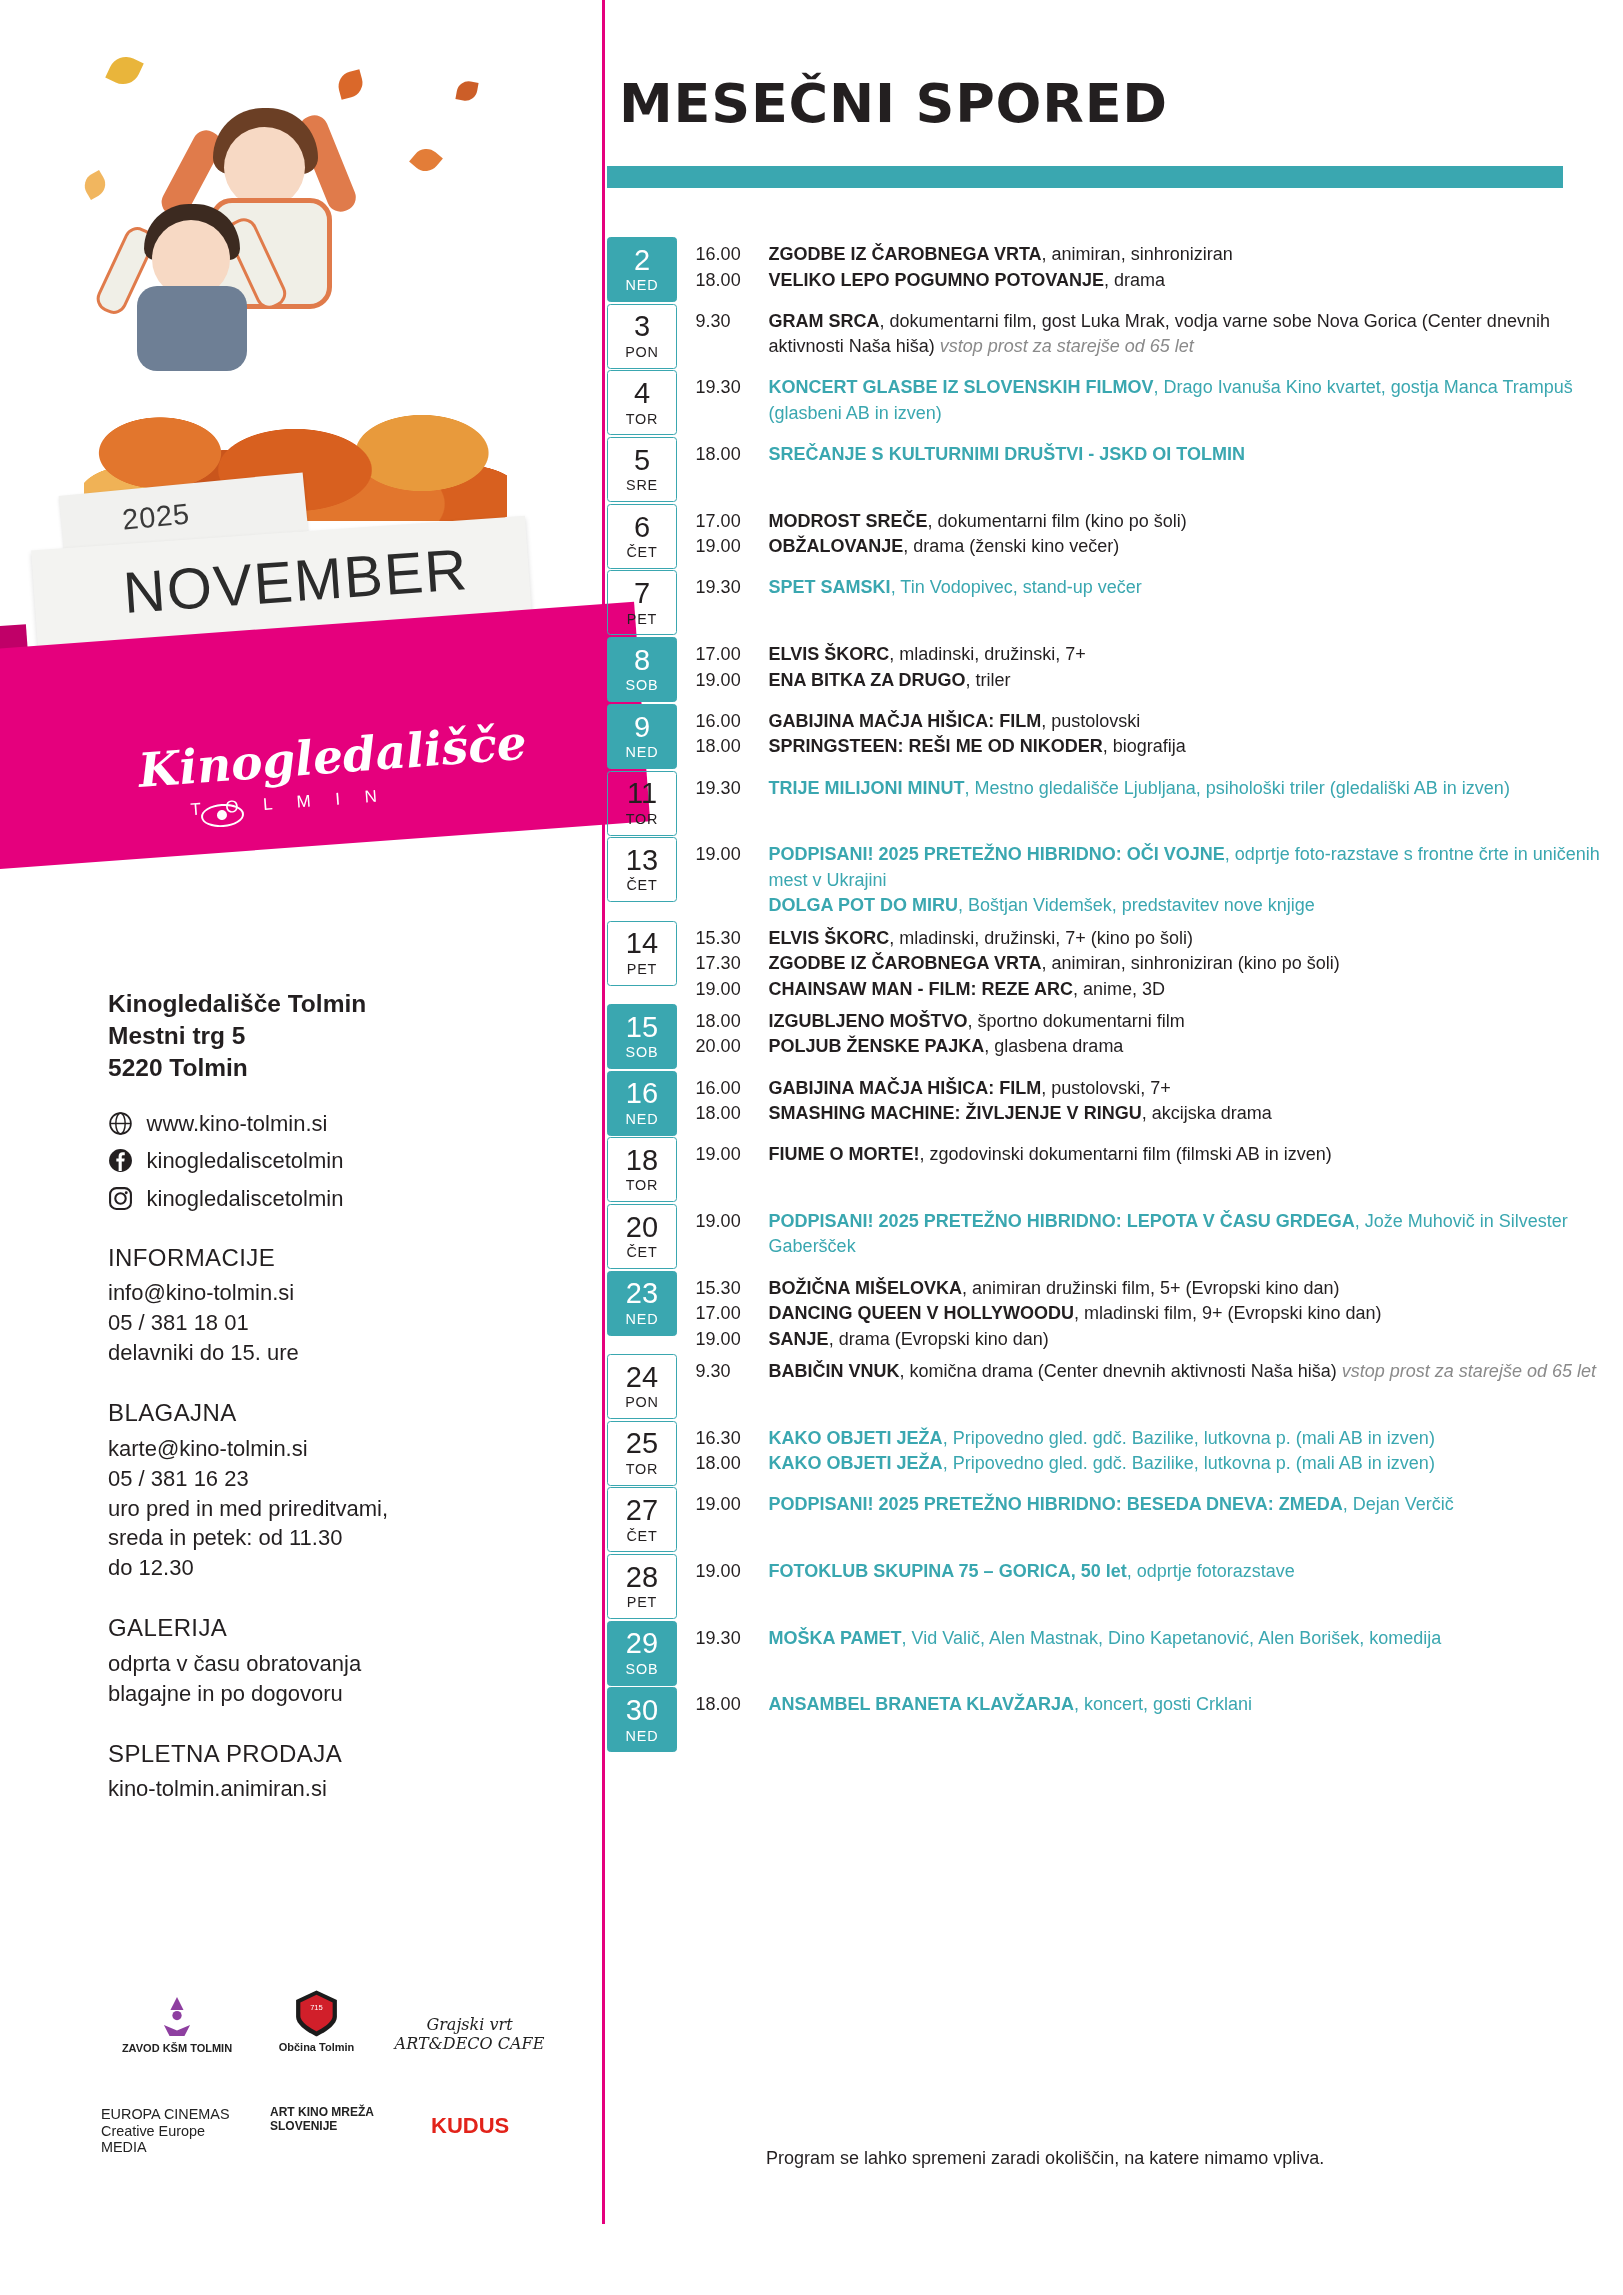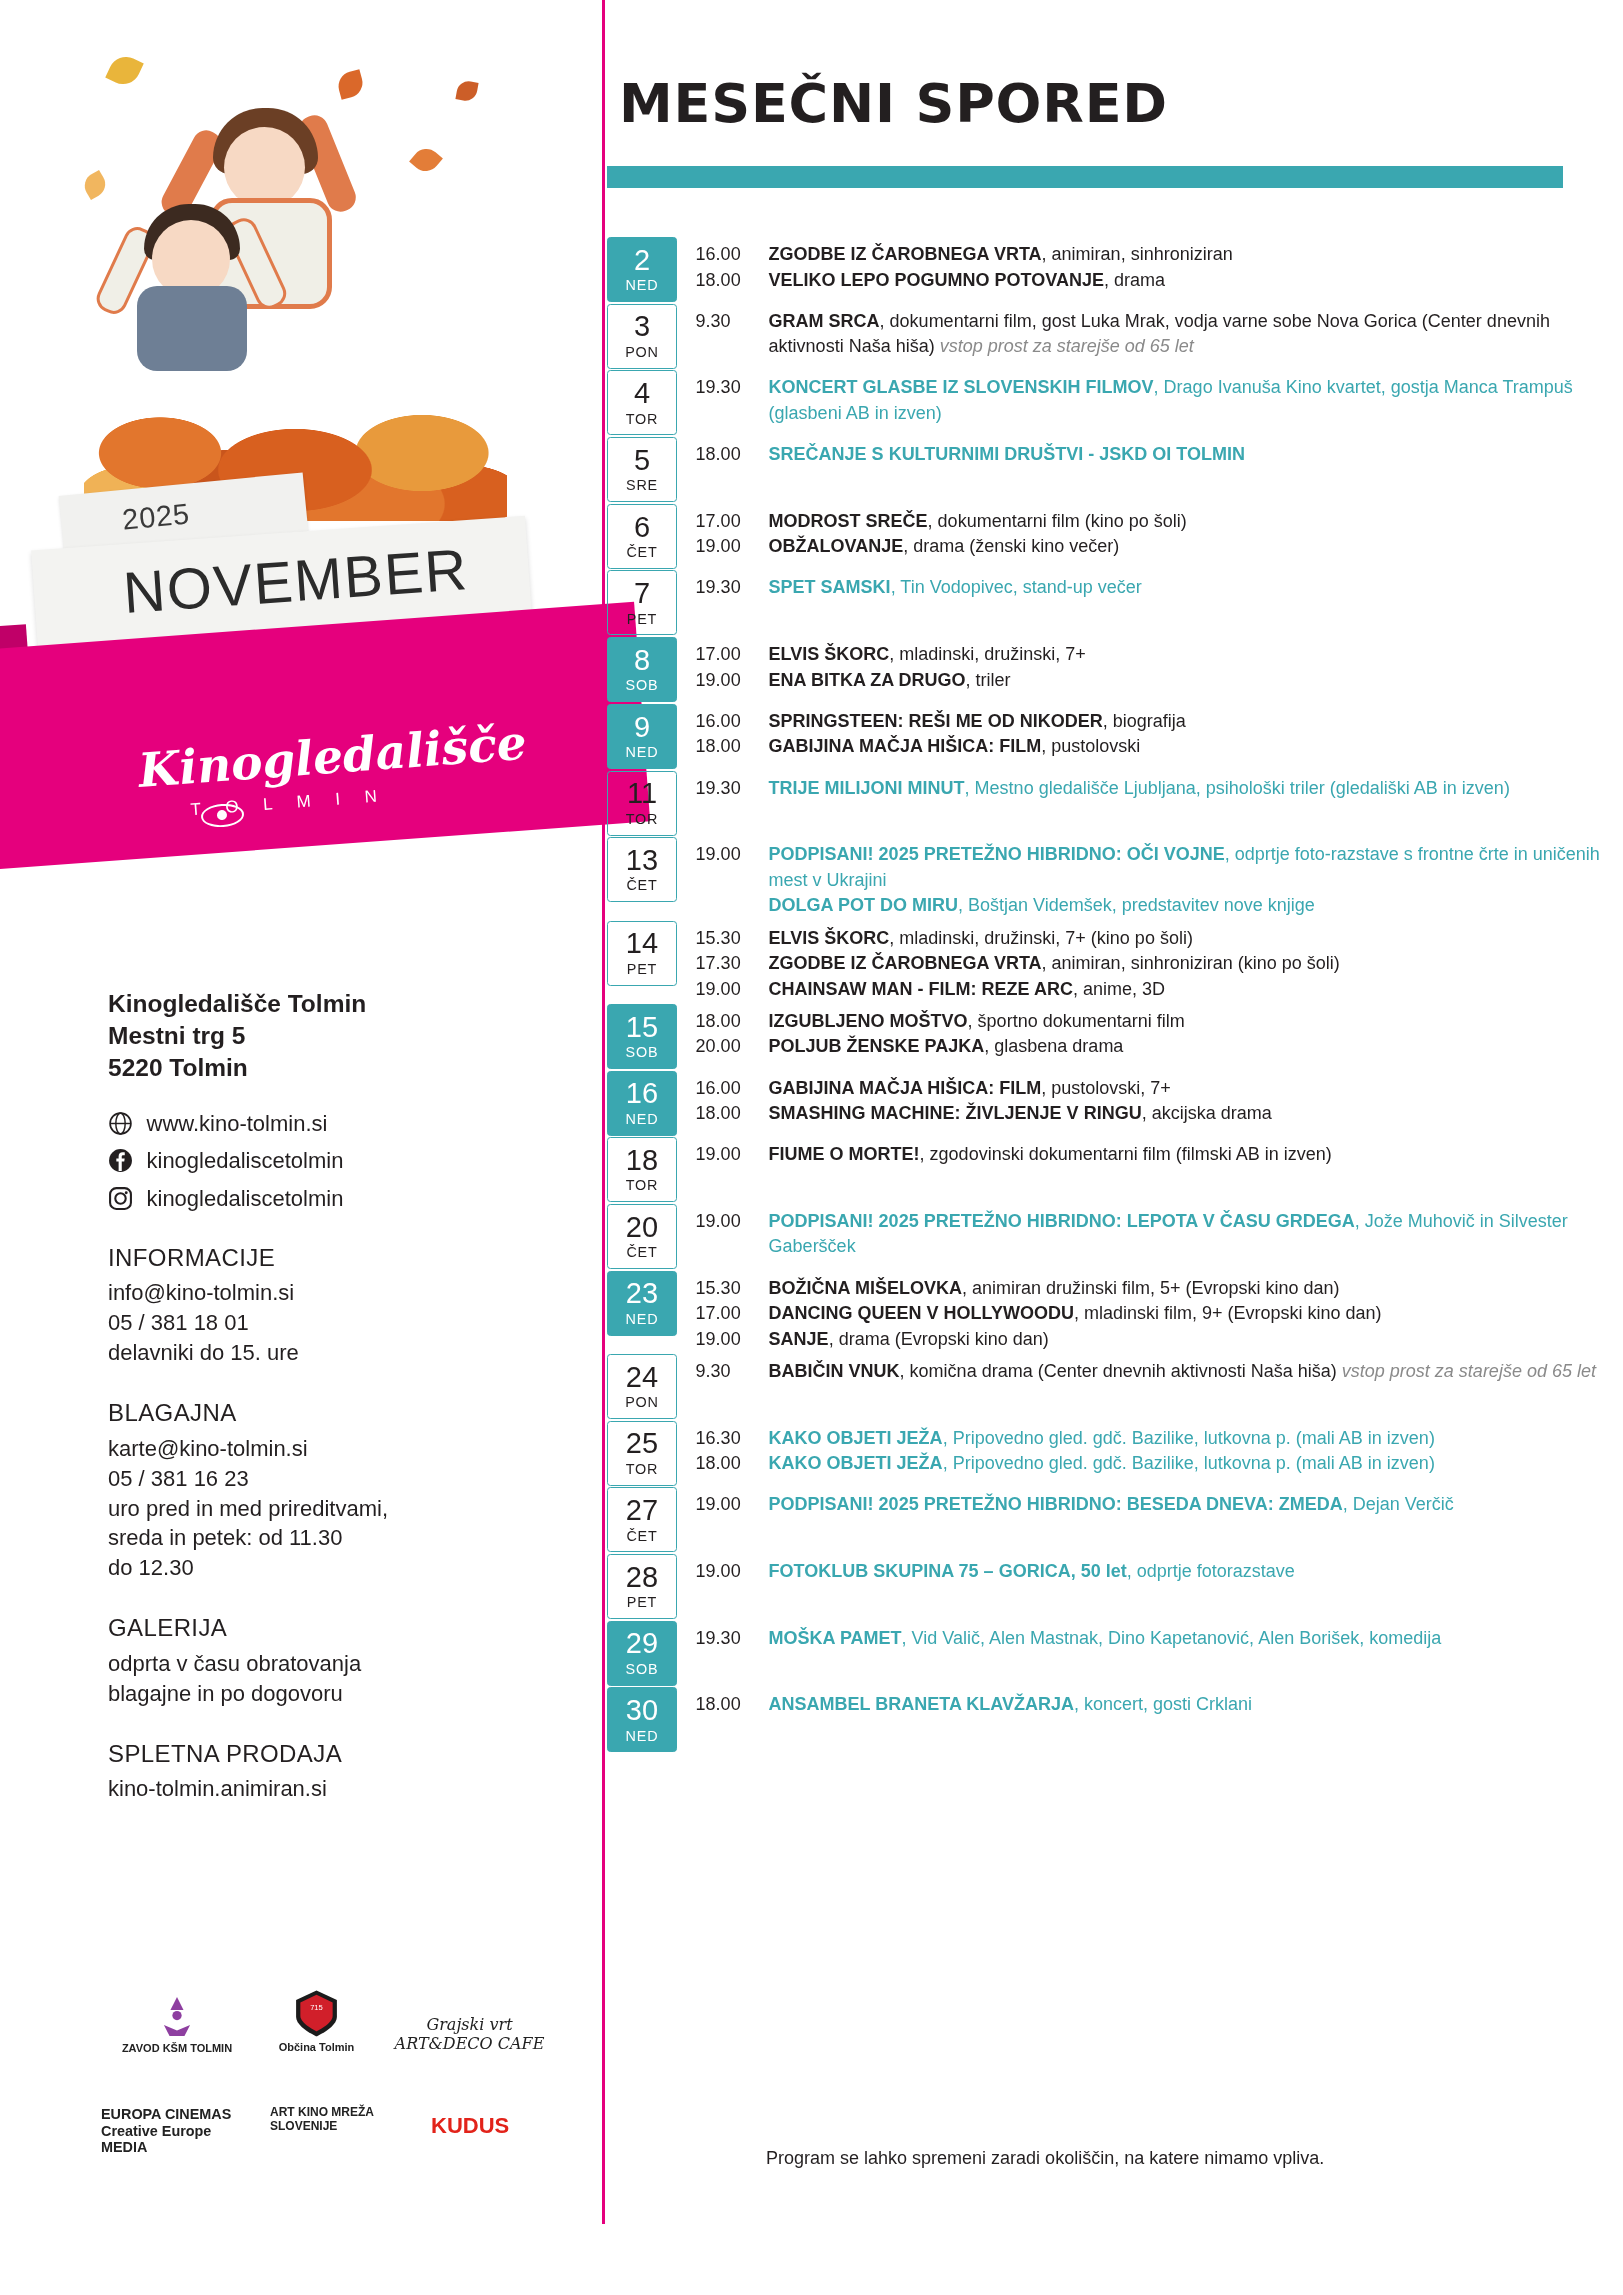--- a/index.html
+++ b/index.html
@@ -296,21 +296,21 @@
             <path d="M30 3 L54 14 V34 C54 46 30 57 30 57 C30 57 6 46 6 34 V14Z" fill="#1b1b1b"></path>
             <path d="M30 8 L49 17 V33 C49 42 30 51 30 51 C30 51 11 42 11 33 V17Z" fill="#d11f2a"></path>
             <text x="30" y="26" font-size="9" text-anchor="middle" fill="#fff">715</text>
           </svg>
         <div style="font-weight:700;">Občina Tolmin</div>
       </div>
       <div class="sp" style="left:288px;top:36px;width:161px;font-style:italic;font-family:'DejaVu Serif',serif;font-size:16px;">
         <div>Grajski vrt ART&amp;DECO CAFE</div>
       </div>
       <div class="sp" style="left:0px;top:127px;width:152px;text-align:left;">
-        <div style="font-weight:700;font-size:14.4px;line-height:1.15;">EUROPA CINEMAS Creative Europe MEDIA</div>
+        <div style="font-weight:400;font-size:14.4px;line-height:1.15;">EUROPA CINEMAS Creative Europe MEDIA</div>
       </div>
       <div class="sp" style="left:169px;top:127px;width:144px;text-align:left;">
         <div style="font-weight:700;font-size:12px;line-height:1.15;">ART KINO MREŽA SLOVENIJE</div>
       </div>
       <div class="sp" style="left:330px;top:134px;width:110px;text-align:left;">
         <div style="font-weight:700;font-size:22px;color:#e2231a;">KUDUS</div>
       </div>
     </div>
   </div>
 
@@ -413,22 +413,22 @@
         <div class="row">
           <div class="daybox filled">
             <div class="d">9</div>
             <div class="w">NED</div>
           </div>
           <div class="times">
             <div>16.00</div>
             <div>18.00</div>
           </div>
           <div class="events">
+            <div class="ev"><b>GABIJINA MAČJA HIŠICA: FILM</b><span>, pustolovski</span></div>
             <div class="ev"><b>SPRINGSTEEN: REŠI ME OD NIKODER</b><span>, biografija</span></div>
-            <div class="ev"><b>GABIJINA MAČJA HIŠICA: FILM</b><span>, pustolovski</span></div>
           </div>
         </div>
         <div class="row">
           <div class="daybox">
             <div class="d">11</div>
             <div class="w">TOR</div>
           </div>
           <div class="times">
             <div>19.30</div>
           </div>

